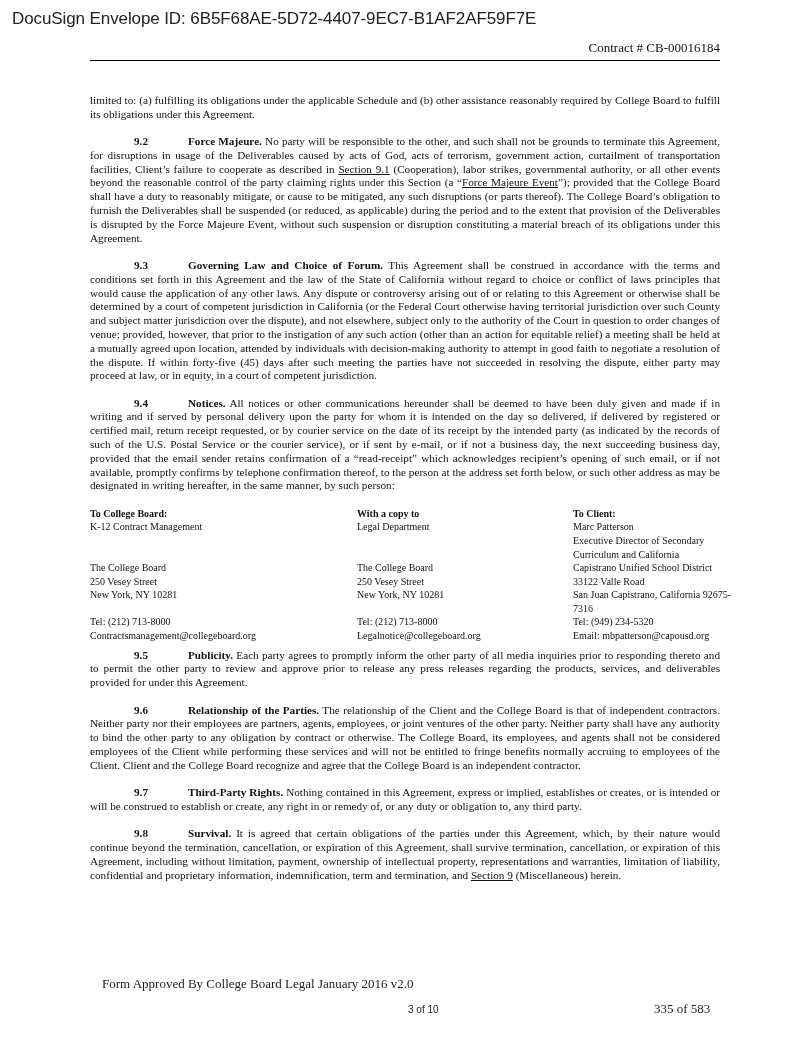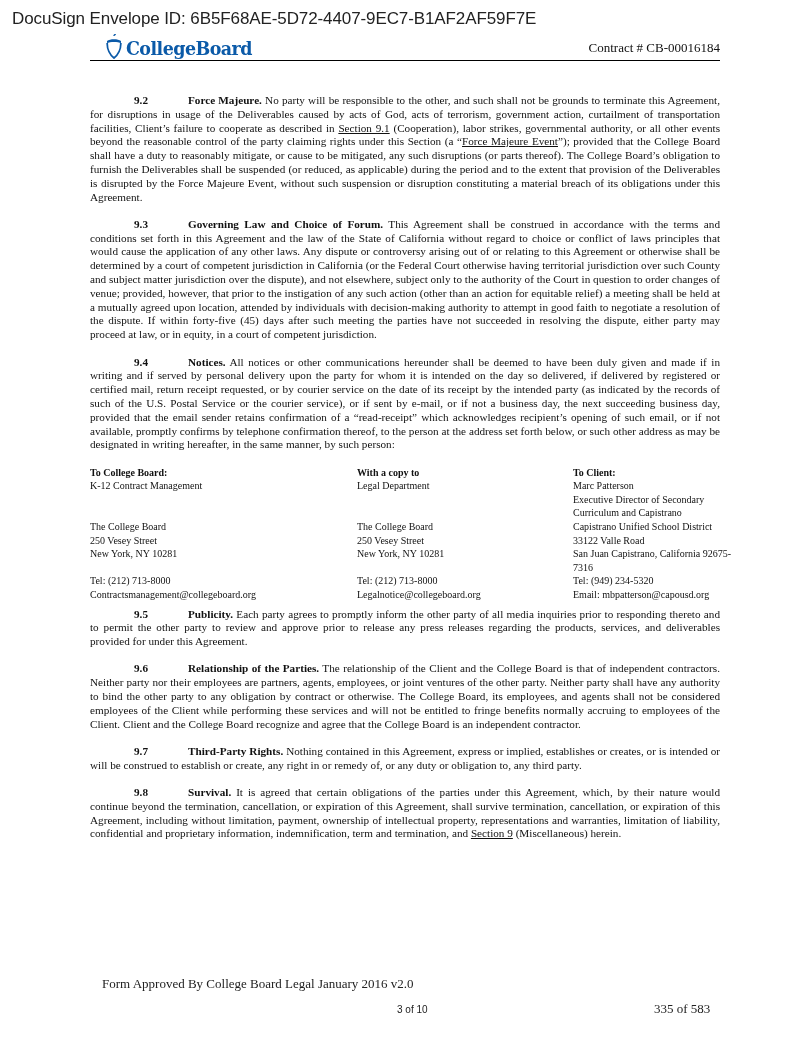--- a/index.html
+++ b/index.html
@@ -106,52 +106,45 @@
     }
     .footer-form {
       position: absolute;
       left: 102px;
       top: 976px;
       font-size: 13px;
       color: #222;
     }
     .footer-page {
       position: absolute;
-      left: 397px;
+      left: 408px;
       top: 1004px;
       font-family: "Liberation Sans", sans-serif;
       font-size: 10px;
       color: #222;
     }
     .footer-total {
       position: absolute;
       left: 654px;
       top: 1001px;
       font-size: 13px;
       color: #222;
     }
   </style>
 </head>
 <body>
 
 <div class="envelope-id">DocuSign Envelope ID: 6B5F68AE-5D72-4407-9EC7-B1AF2AF59F7E</div>
 
 <div class="header">
-  <div class="logo">
-    <svg viewBox="0 0 20 25">
-      <path d="M10 2 C10 0.8 11 0.3 11.8 0.6" fill="none" stroke="#0b5aa8" stroke-width="1.4"></path>
-      <path d="M3 7 C6 4.5 14 4.5 17 7 L17 9 C14 7.5 6 7.5 3 9 Z" fill="#0b5aa8"></path>
-      <path d="M3.2 9 C3 15 6 21 10 24 C14 21 17 15 16.8 9" fill="none" stroke="#0b5aa8" stroke-width="1.8"></path>
-    </svg>
-    <span class="logo-text">CollegeBoard</span>
-  </div>
   <div class="contract-no">Contract # CB-00016184</div>
 </div>
 
 <div class="body-text">
+  <p>limited to: (a) fulfilling its obligations under the applicable Schedule and (b) other assistance reasonably required by College Board to fulfill its obligations under this Agreement.</p>
 
   <p><span class="sec-num">9.2</span><span class="sec-title">Force Majeure.</span><span>  No party will be responsible to the other, and such shall not be grounds to terminate this Agreement, for disruptions in usage of the Deliverables caused by acts of God, acts of terrorism, government action, curtailment of transportation facilities, Client’s failure to cooperate as described in </span><span class="u">Section 9.1</span><span> (Cooperation), labor strikes, governmental authority, or all other events beyond the reasonable control of the party claiming rights under this Section (a “</span><span class="u">Force Majeure Event</span><span>”); provided that the College Board shall have a duty to reasonably mitigate, or cause to be mitigated, any such disruptions (or parts thereof).  The College Board’s obligation to furnish the Deliverables shall be suspended (or reduced, as applicable) during the period and to the extent that provision of the Deliverables is disrupted by the Force Majeure Event, without such suspension or disruption constituting a material breach of its obligations under this Agreement.</span></p>
 
   <p><span class="sec-num">9.3</span><span class="sec-title">Governing Law and Choice of Forum.</span><span>  This Agreement shall be construed in accordance with the terms and conditions set forth in this Agreement and the law of the State of California without regard to choice or conflict of laws principles that would cause the application of any other laws. Any dispute or controversy arising out of or relating to this Agreement or otherwise shall be determined by a court of competent jurisdiction in California (or the Federal Court otherwise having territorial jurisdiction over such County and subject matter jurisdiction over the dispute), and not elsewhere, subject only to the authority of the Court in question to order changes of venue; provided, however, that prior to the instigation of any such action (other than an action for equitable relief) a meeting shall be held at a mutually agreed upon location, attended by individuals with decision-making authority to attempt in good faith to negotiate a resolution of the dispute. If within forty-five (45) days after such meeting the parties have not succeeded in resolving the dispute, either party may proceed at law, or in equity, in a court of competent jurisdiction.</span></p>
 
   <p><span class="sec-num">9.4</span><span class="sec-title">Notices.</span><span>  All notices or other communications hereunder shall be deemed to have been duly given and made if in writing and if served by personal delivery upon the party for whom it is intended on the day so delivered, if delivered by registered or certified mail, return receipt requested, or by courier service on the date of its receipt by the intended party (as indicated by the records of such of the U.S. Postal Service or the courier service), or if sent by e-mail, or if not a business day, the next succeeding business day, provided that the email sender retains confirmation of a “read-receipt” which acknowledges recipient’s opening of such email, or if not available, promptly confirms by telephone confirmation thereof, to the person at the address set forth below, or such other address as may be designated in writing hereafter, in the same manner, by such person:</span></p>
 
   <div class="addresses">
     <div>
       <div class="col-head">To College Board:</div>
@@ -172,21 +165,21 @@
       <div>250 Vesey Street</div>
       <div>New York, NY 10281</div>
       <div class="gap-small" style="height:13.6px"></div>
       <div>Tel: (212) 713-8000</div>
       <div>Legalnotice@collegeboard.org</div>
     </div>
     <div>
       <div class="col-head">To Client:</div>
       <div>Marc Patterson</div>
       <div>Executive Director of Secondary</div>
-      <div>Curriculum and Capistrano</div>
+      <div>Curriculum and California</div>
       <div>Capistrano Unified School District</div>
       <div>33122 Valle Road</div>
       <div>San Juan Capistrano, California 92675-</div>
       <div>7316</div>
       <div>Tel: (949) 234-5320</div>
       <div>Email: mbpatterson@capousd.org</div>
     </div>
   </div>
 
   <p><span class="sec-num">9.5</span><span class="sec-title">Publicity.</span><span>  Each party agrees to promptly inform the other party of all media inquiries prior to responding thereto and to permit the other party to review and approve prior to release any press releases regarding the products, services, and deliverables provided for under this Agreement.</span></p>

